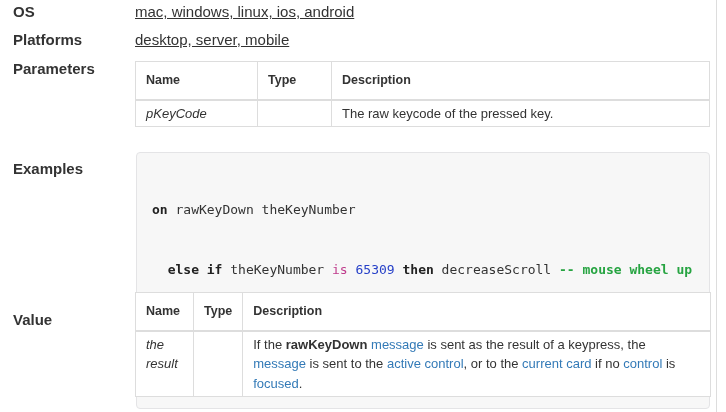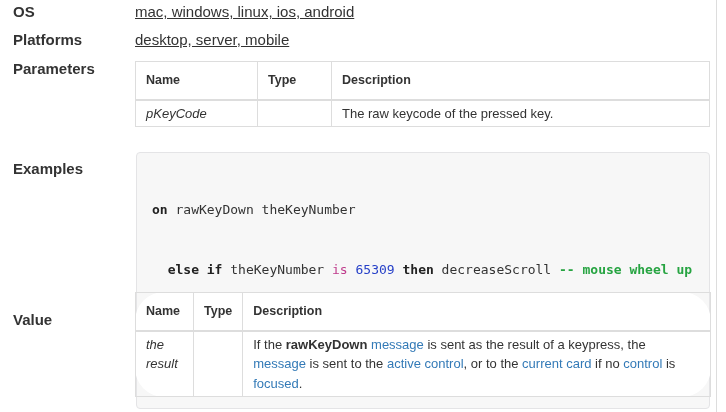--- a/index.html
+++ b/index.html
@@ -37,21 +37,20 @@
     color:var(--text);
     line-height:18px;
     text-decoration:underline;
   }
   
   table.doc-table{
     border-collapse:collapse;
     font-size:13px;
     color:var(--text);
     background:#fff;
-    border-radius:29px;
   }
   table.doc-table th, table.doc-table td{
     border:1px solid var(--border);
     text-align:left;
     vertical-align:top;
     padding:3px 10px;
     line-height:1.5;
   }
   table.doc-table thead th{
     font-size:12.5px;

